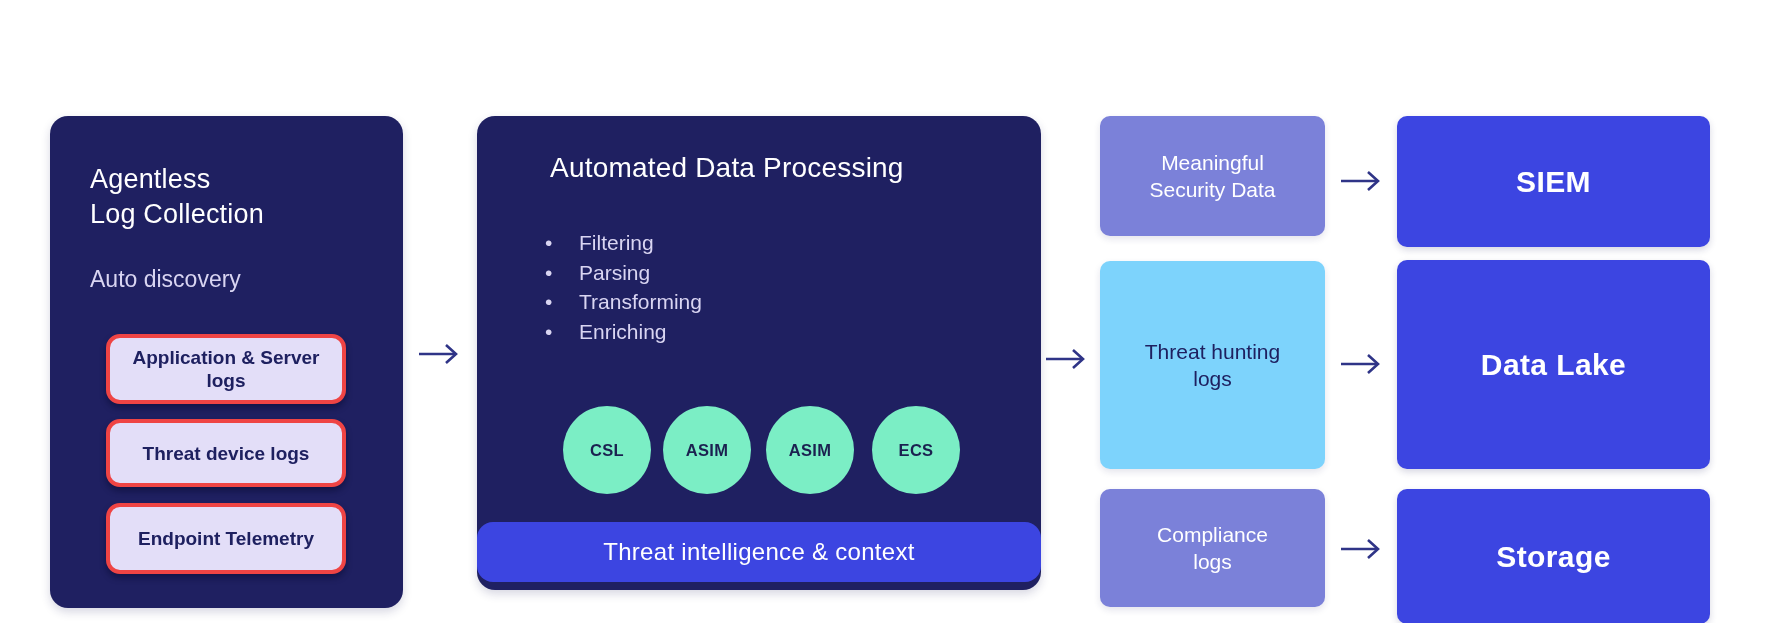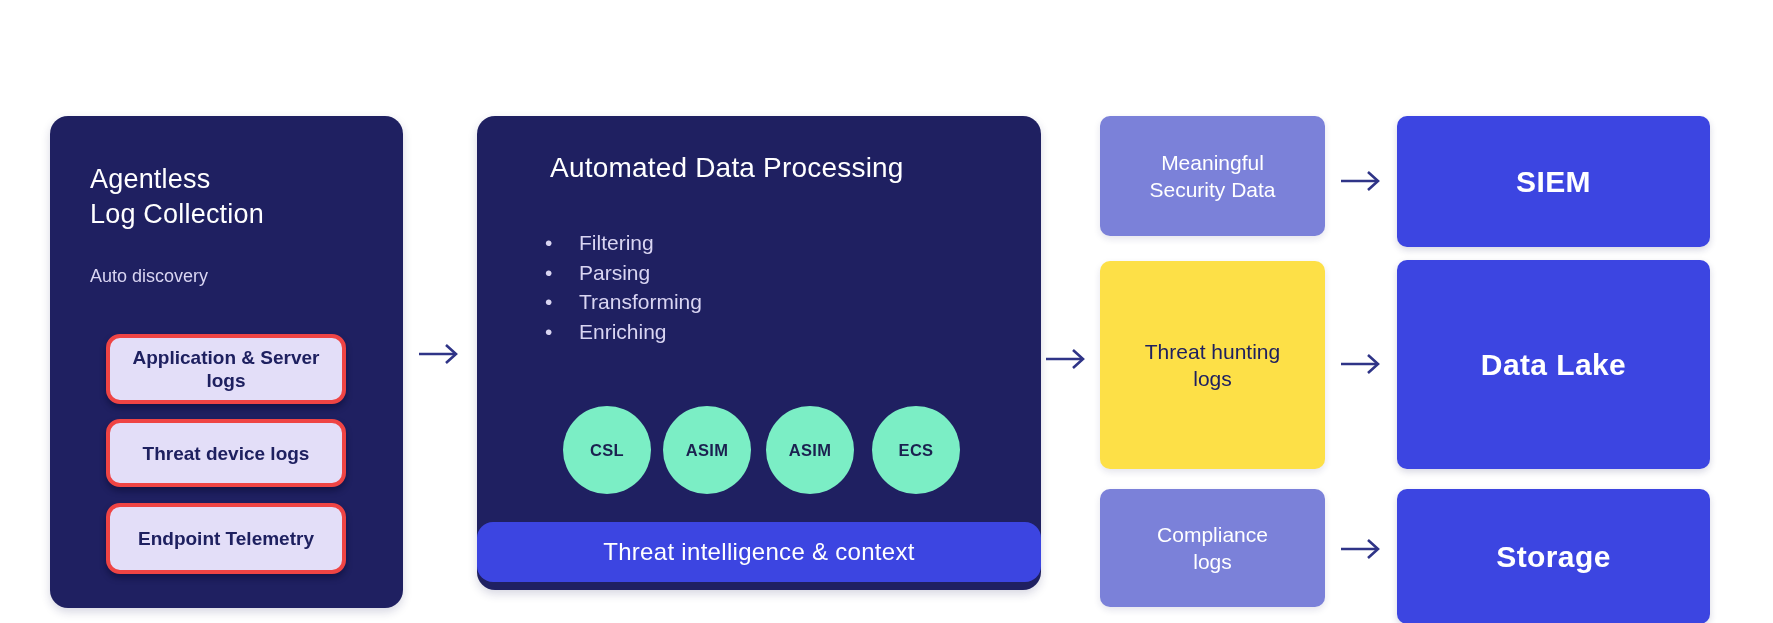--- a/index.html
+++ b/index.html
@@ -6,21 +6,21 @@
   body{font-family:"Liberation Sans", sans-serif;}
   .canvas{position:relative;width:1773px;height:623px;background:#ffffff;overflow:hidden;margin-top:41px;}
 
   
   .panel{position:absolute;background:#1f2061;border-radius:18px;box-shadow:0 4px 10px rgba(31,32,97,.18);}
   .panel-left{left:50px;top:75px;width:353px;height:492px;}
   .panel-mid{left:477px;top:75px;width:564px;height:474px;}
 
   .panel-title{position:absolute;color:#ffffff;font-size:27px;font-weight:500;letter-spacing:.2px;line-height:35px;}
   .left-title{left:40px;top:46px;}
-  .left-subtitle{position:absolute;left:40px;top:150px;color:#d9d5f2;font-size:18px;font-weight:400;}
+  .left-subtitle{position:absolute;left:40px;top:150px;color:#d9d5f2;font-size:23px;font-weight:400;}
 
   .chip{position:absolute;left:56px;width:240px;background:#e3def8;border:4px solid #ef4444;border-radius:14px;
         box-shadow:0 4px 6px rgba(5,6,40,.45);display:flex;align-items:center;justify-content:center;
         color:#1e2060;font-size:19px;font-weight:600;text-align:center;line-height:23px;box-sizing:border-box;}
   .chip-1{top:218px;height:70px;}
   .chip-2{top:303px;height:68px;}
   .chip-3{top:387px;height:71px;}
   .chip .inner{max-width:205px;}
 
   .mid-title{left:73px;top:34px;font-size:28px;}
@@ -35,21 +35,21 @@
   .circle-3{left:289px;}
   .circle-4{left:395px;}
 
   .banner{position:absolute;left:0;right:0;top:406px;height:60px;background:#3c45e1;border-radius:16px;
           display:flex;align-items:center;justify-content:center;color:#ffffff;font-size:24px;font-weight:400;letter-spacing:.3px;}
 
   
   .outbox{position:absolute;left:1100px;width:225px;border-radius:10px;display:flex;align-items:center;justify-content:center;
           text-align:center;font-size:21px;line-height:27px;box-shadow:0 3px 7px rgba(31,32,97,.12);}
   .outbox.periwinkle{background:#7b81d9;color:#ffffff;font-weight:400;}
-  .outbox.lavender{background:#fde047;color:#1e2060;font-weight:500;}
+  .outbox.lavender{background:#7dd3fc;color:#1e2060;font-weight:500;}
   .out-1{top:75px;height:120px;}
   .out-2{top:220px;height:208px;}
   .out-3{top:448px;height:118px;}
   .out-1 .inner{max-width:150px;}
   .out-2 .inner{max-width:170px;}
   .out-3 .inner{max-width:130px;}
 
   
   .dest{position:absolute;left:1397px;width:313px;background:#3c45e1;border-radius:10px;
         display:flex;align-items:center;justify-content:center;color:#ffffff;font-weight:700;font-size:30px;letter-spacing:.4px;

